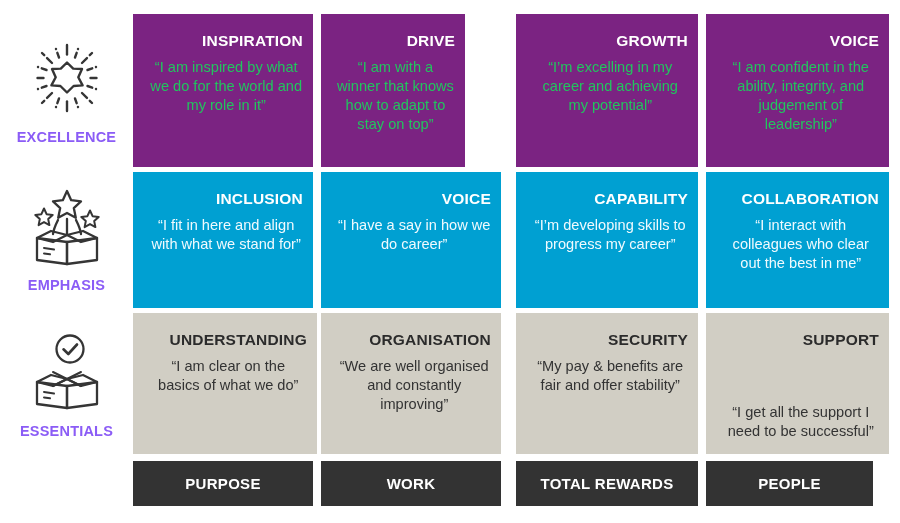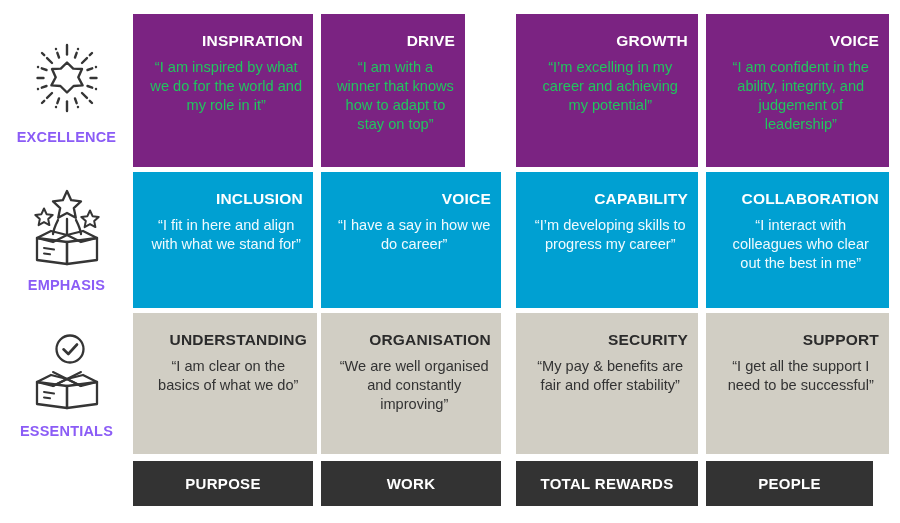--- a/index.html
+++ b/index.html
@@ -242,21 +242,21 @@
   <div class="cell row-essentials" style="left:321px;top:313px;width:180px;height:141px;">
     <div class="cell-title">ORGANISATION</div>
     <div class="cell-quote">“We are well organised and constantly improving”</div>
   </div>
 
   <div class="cell row-essentials" style="left:516px;top:313px;width:182px;height:141px;">
     <div class="cell-title">SECURITY</div>
     <div class="cell-quote">“My pay &amp; benefits are fair and offer stability”</div>
   </div>
 
-  <div class="cell row-essentials" style="left:706px;top:313px;width:183px;height:141px;">
+  <div class="cell row-essentials" style="left:706px;top:313px;width:183px;height:141px;gap:46px;">
     <div class="cell-title">SUPPORT</div>
     <div class="cell-quote">“I get all the support I need to be successful”</div>
   </div>
 
   <div class="footer-cell" style="left:133px;top:461px;width:180px;height:45px;">PURPOSE</div>
 
   <div class="footer-cell" style="left:321px;top:461px;width:180px;height:45px;">WORK</div>
 
   <div class="footer-cell" style="left:516px;top:461px;width:182px;height:45px;">TOTAL REWARDS</div>
 

